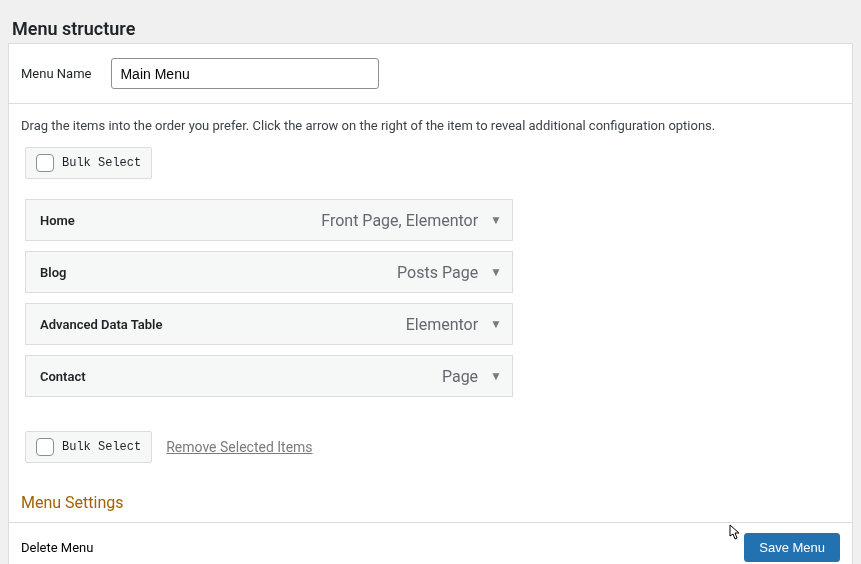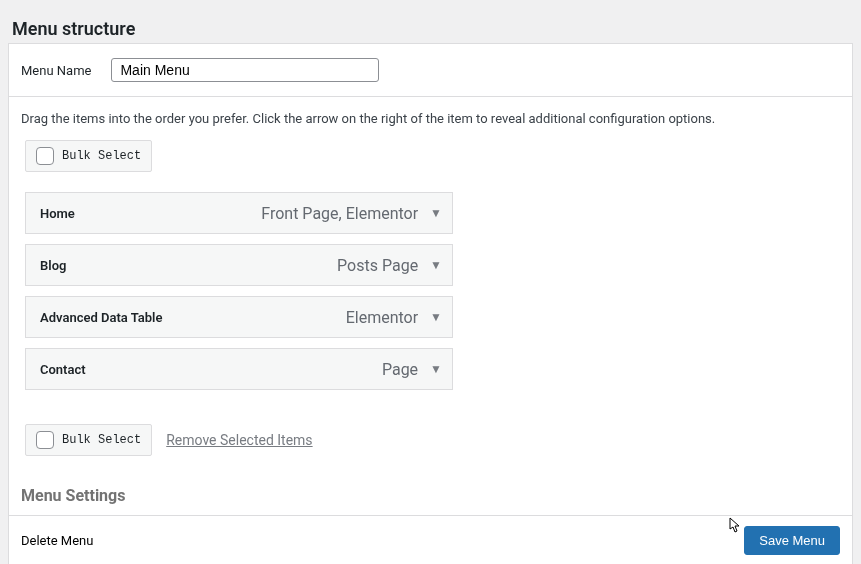--- a/index.html
+++ b/index.html
@@ -33,21 +33,21 @@
       font-size: 13px;
       margin-right: 20px;
       color: #1d2327;
     }
     .menu-name-input {
       width: 268px;
       padding: 4px 8px;
       border: 1px solid #8c8f94;
       border-radius: 3px;
       font-size: 14px;
-      height: 24px;
+      height: 31px;
       background: #fff;
     }
     .instructions {
       padding: 14px 12px 10px;
       font-size: 13px;
       color: #3c434a;
     }
     .bulk-row {
       display: inline-flex;
       align-items: center;
@@ -85,21 +85,21 @@
       font-family: Liberation Mono, monospace;
     }
     .menu-items {
       padding: 0 16px 8px;
     }
     .menu-item {
       display: flex;
       align-items: center;
       background: #f6f7f7;
       border: 1px solid #dcdcde;
-      width: 428px;
+      width: 488px;
       height: 42px;
       margin-bottom: 10px;
       padding: 0 10px 0 14px;
       cursor: move;
     }
     .menu-item-title {
       font-size: 13px;
       font-weight: 600;
       color: #1d2327;
       flex: 1;
@@ -115,23 +115,23 @@
       cursor: pointer;
     }
     .remove-link {
       color: #787c82;
       text-decoration: underline;
       font-size: 14px;
       cursor: pointer;
     }
     .settings-title {
       font-size: 16px;
-      font-weight: 700;
+      font-weight: 400;
       padding: 14px 12px 10px;
-      color: #737373;
+      color: #a16207;
     }
     .footer-row {
       display: flex;
       align-items: center;
       justify-content: space-between;
       border-top: 1px solid #dcdcde;
       padding: 10px 12px;
     }
     .delete-link {
       color: #000000;

